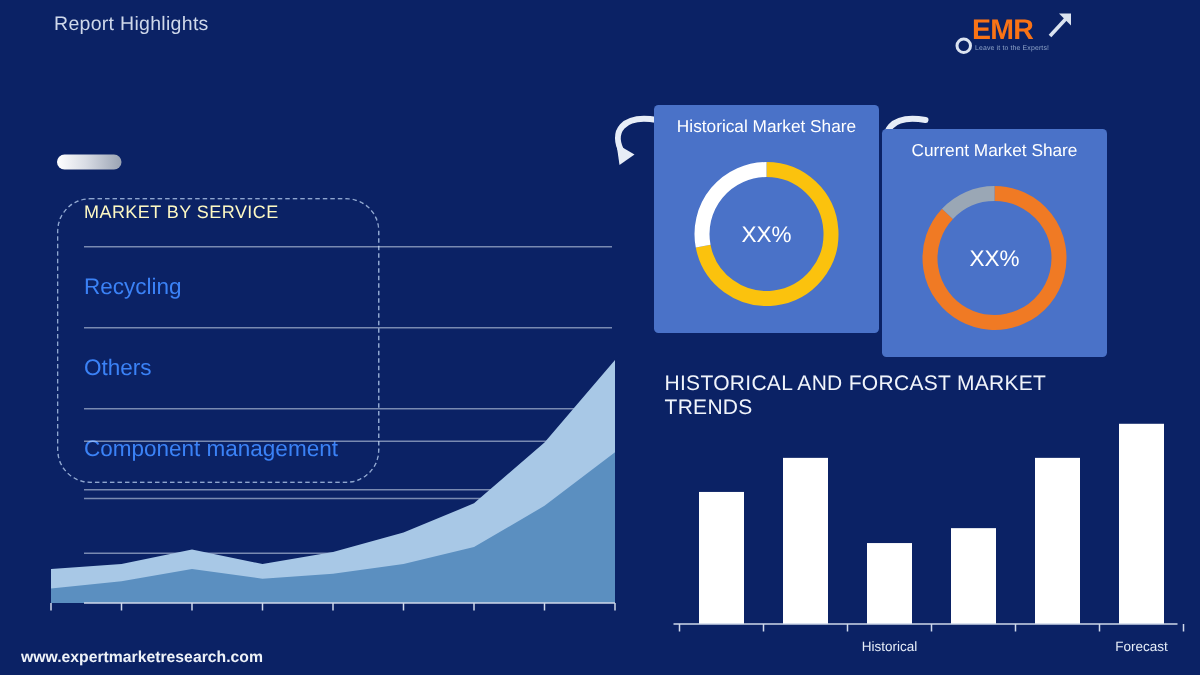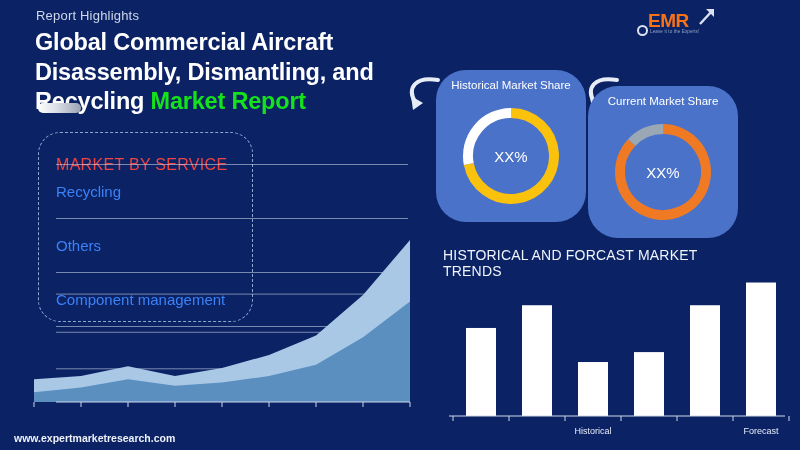--- a/index.html
+++ b/index.html
@@ -46,22 +46,22 @@
     border:2px solid #dbe3f0; border-radius:50%;
   }
   .logo .arrow { position:absolute; right:2px; top:0px; }
 
   
   .service-panel {
     position:absolute; left:38px; top:132px; width:215px; height:190px;
     border:1px dashed #8fa6cf; border-radius:22px;
   }
   .service-title {
-    position:absolute; left:56px; top:156px;
-    font-size:16px; color:#ef4444; letter-spacing:.3px;
+    position:absolute; left:56px; top:134px;
+    font-size:12px; color:#fef9c3; letter-spacing:.3px;
   }
   .service-list { position:absolute; left:56px; top:164px; width:352px; }
   .service-row { position:relative; height:54px; }
   .service-row .rule {
     position:absolute; left:0; top:0; width:352px; height:1px;
     background:rgba(214,224,240,.55);
   }
   .service-row .label {
     position:absolute; left:0; top:19px;
     font-size:15px; color:#3b82f6;
@@ -70,21 +70,21 @@
     position:absolute; left:56px; top:326px; width:352px; height:1px;
     background:rgba(214,224,240,.55);
   }
 
   
   .area-chart { position:absolute; left:32px; top:236px; width:380px; height:180px; }
 
   
   .card {
     position:absolute; top:70px; width:150px; height:152px;
-    background:#4a72c8; border-radius:30px;
+    background:#4a72c8; border-radius:3px;
   }
   .card.c1 { left:436px; }
   .card.c2 { left:588px;margin-top:16px; }
   .card-title {
     position:absolute; left:0; top:9px; width:100%;
     text-align:center; font-size:11.5px; color:#ffffff;
   }
   .donut-wrap { position:absolute; left:50%; top:31px; transform:translateX(-50%); }
   .donut-center {
     position:absolute; left:0; top:0; width:110px; height:110px;
@@ -101,21 +101,20 @@
     font-size:14px; color:#f0f4fb; letter-spacing:.2px;
   }
   .bar-chart { position:absolute; left:443px; top:268px; width:350px; height:170px; }
 </style>
 </head>
 <body>
 
 <div id="stage">
 
   <div class="eyebrow">Report Highlights</div>
-  <div class="headline"><span>Global Commercial Aircraft Disassembly, Dismantling, and Recycling </span><span class="accent">Market Report</span></div>
   <div class="pill"></div>
 
   <div class="logo">
     <div class="ring"></div>
     <div class="emr">EMR</div>
     <div class="tag">Leave it to the Experts!</div>
     <svg class="arrow" width="22" height="22" viewBox="0 0 22 22">
       <path d="M4 18 L16 5" stroke="#dbe3f0" stroke-width="2.4" fill="none"></path>
       <path d="M10 3 L18 3 L18 11 Z" fill="#dbe3f0"></path>
     </svg>

